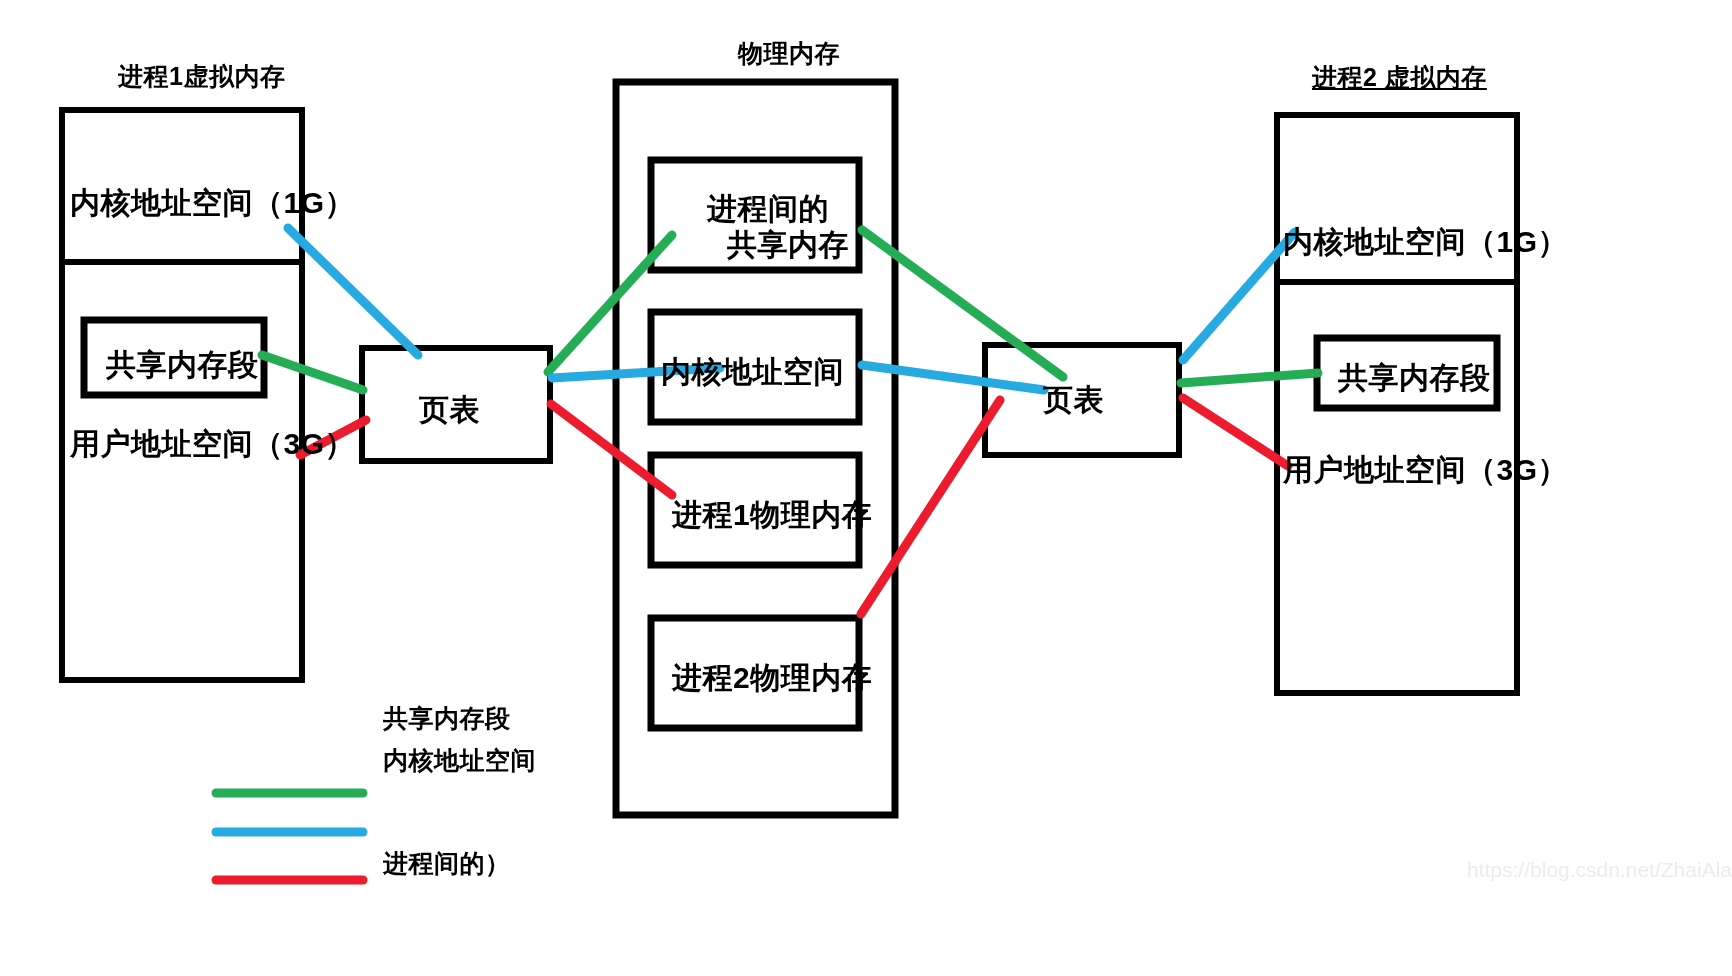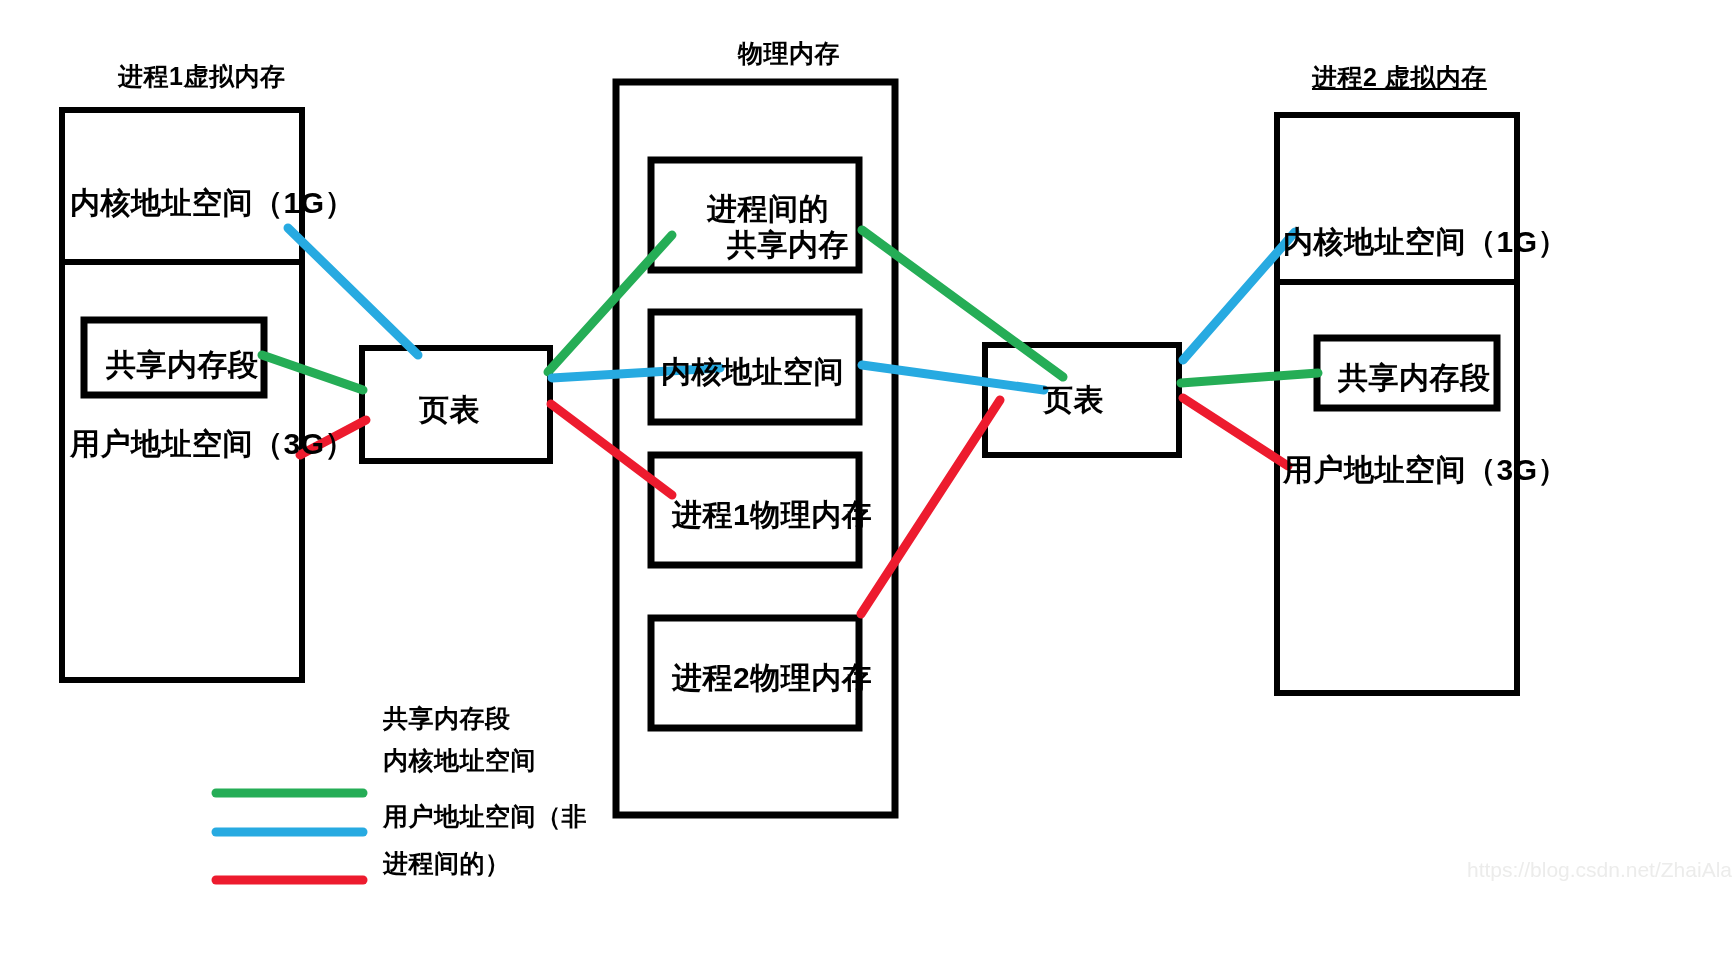--- a/index.html
+++ b/index.html
@@ -139,18 +139,17 @@
   <div class="lbl box-lbl" style="left:661px; top:352px;">内核地址空间</div>
   <div class="lbl box-lbl" style="left:672px; top:495px;">进程1物理内存</div>
   <div class="lbl box-lbl" style="left:672px; top:658px;">进程2物理内存</div>
 
   <div class="lbl box-lbl" style="left:1283px; top:222px;">内核地址空间（1G）</div>
   <div class="lbl box-lbl" style="left:1338px; top:358px;">共享内存段</div>
   <div class="lbl box-lbl" style="left:1283px; top:450px;">用户地址空间（3G）</div>
 
   <div class="lbl legend-lbl" style="left:383px; top:700px;">共享内存段</div>
   <div class="lbl legend-lbl" style="left:383px; top:742px;">内核地址空间</div>
-  <div class="lbl legend-lbl" style="left:383px; top:798px;">用户地址空间（非</div>
   <div class="lbl legend-lbl" style="left:383px; top:845px;">进程间的）</div>
 
   <div class="wm wm-sub" style="left:1467px; top:858px;">https://blog.csdn.net/ZhaiAlan</div>
 
 </div>
 
 </body></html>

